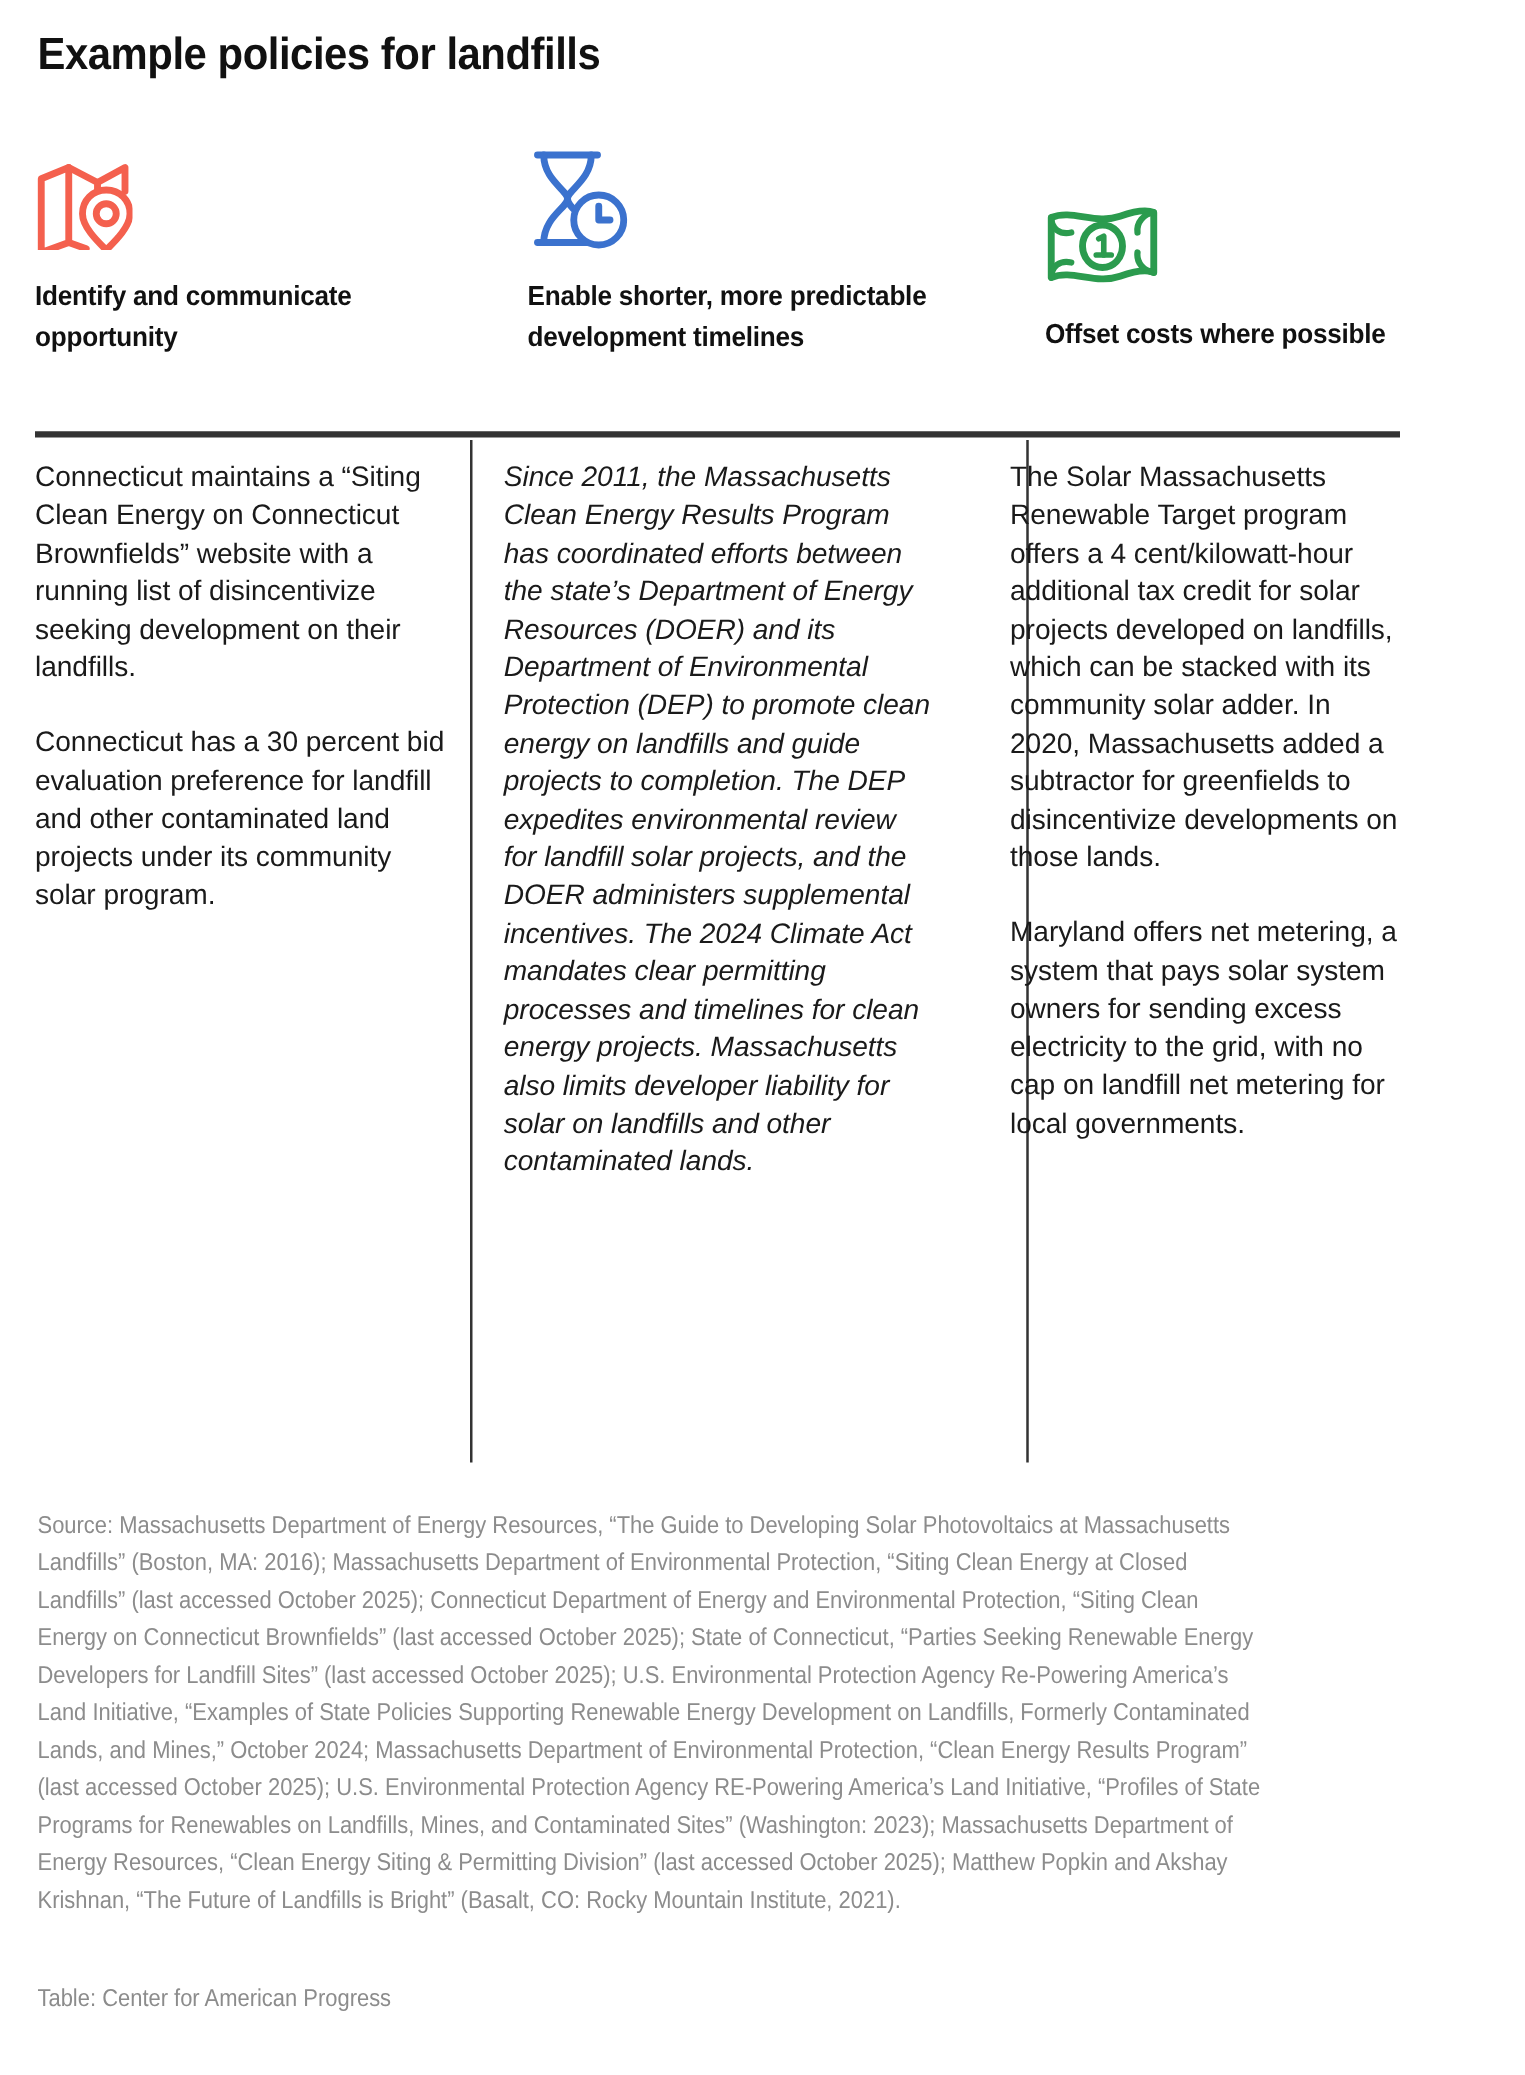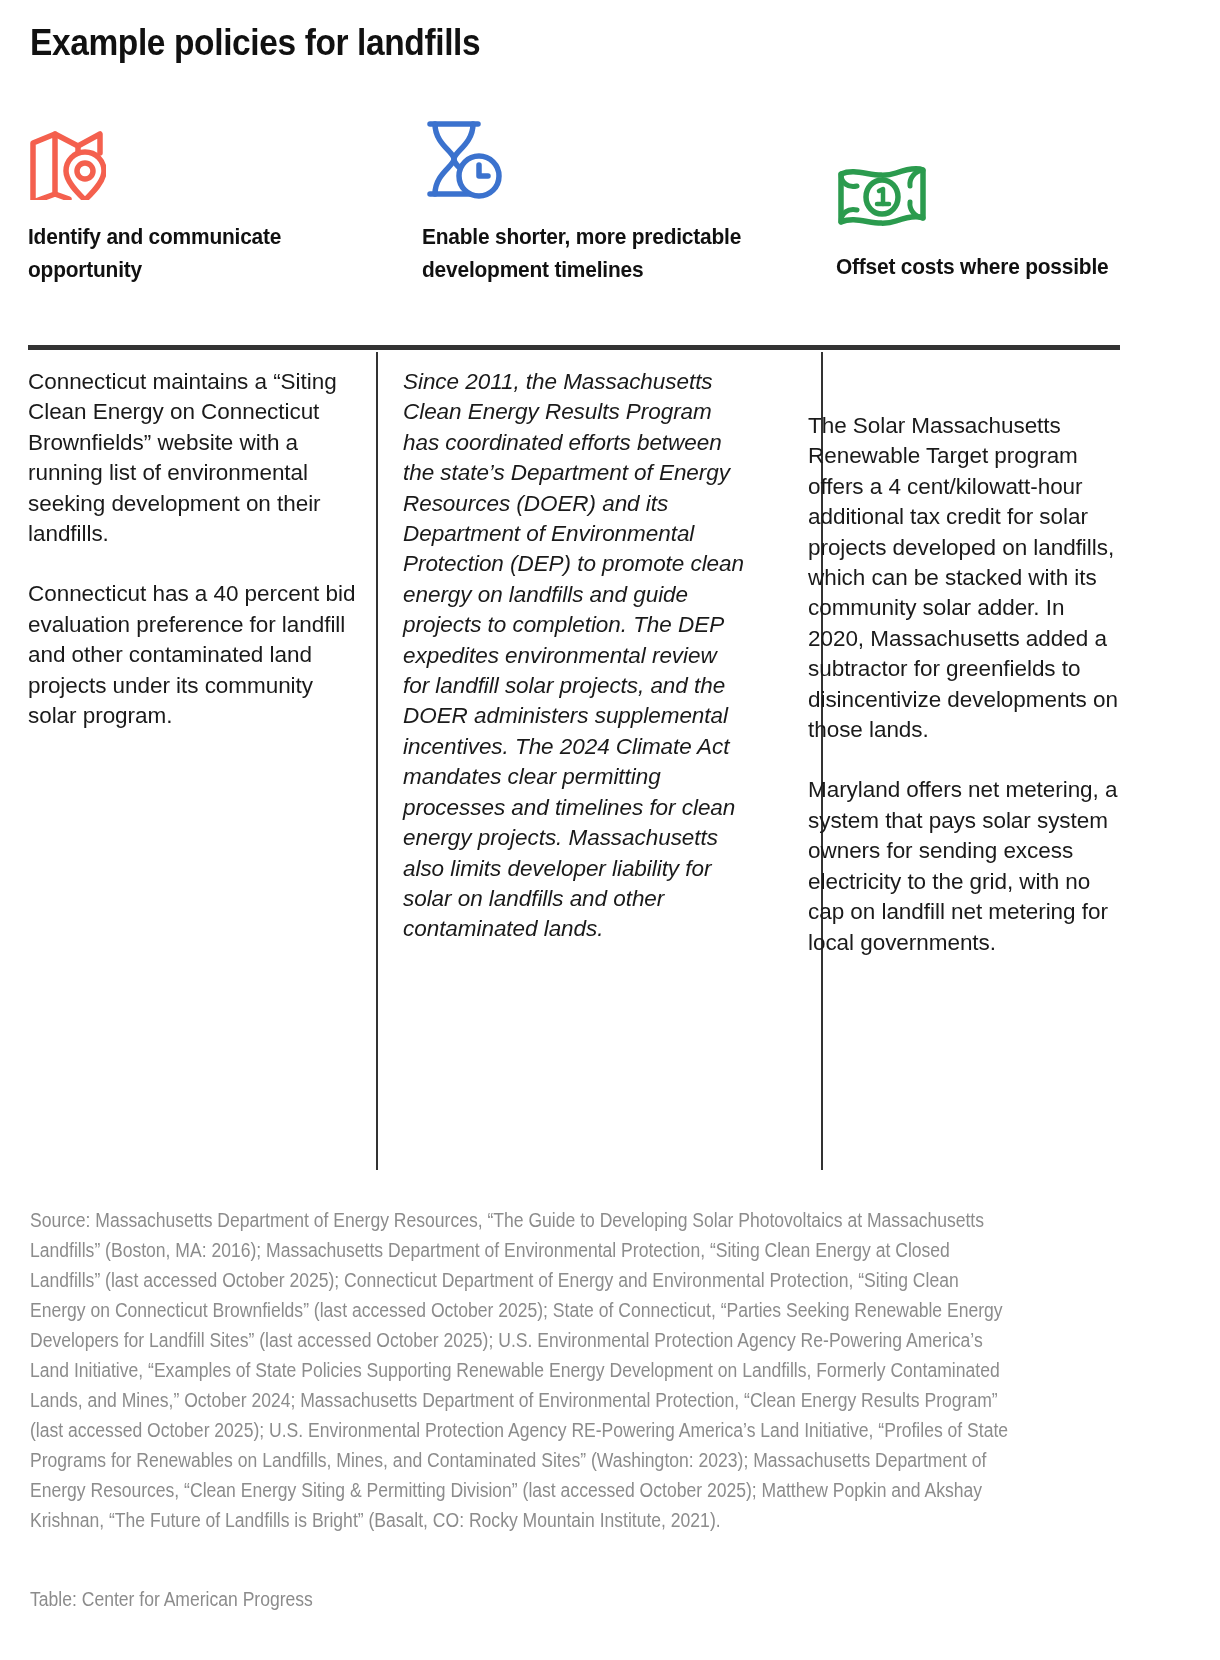--- a/index.html
+++ b/index.html
@@ -117,21 +117,21 @@
     font-family: "Liberation Sans", sans-serif;
     letter-spacing: -0.05px;
   }
   .body-col p {
     margin: 0 0 30px 0;
   }
   .body-col p:last-child { margin-bottom: 0; }
 
   .bc-1 { left: 28px;  width: 330px; }
   .bc-2 { left: 403px; width: 345px; font-style: italic; }
-  .bc-3 { left: 808px; width: 312px; margin-top: 44px; }
+  .bc-3 { left: 808px; width: 312px; }
 
   
   .source {
     position: absolute;
     left: 30px;
     top: 1205px;
     width: 1090px;
     font-size: 19.5px;
     line-height: 30px;
     color: #8c8c8c;
@@ -208,22 +208,22 @@
       </div>
     </div>
 
   </div>
 
   <div class="hrule"></div>
   <div class="vrule vrule-1"></div>
   <div class="vrule vrule-2"></div>
 
   <div class="body-col bc-1">
-    <p>Connecticut maintains a “Siting Clean Energy on Connecticut Brownfields” website with a running list of environmental seeking development on their landfills.</p>
-    <p>Connecticut has a 40 percent bid evaluation preference for landfill and other contaminated land projects under its community solar program.</p>
+    <p>Connecticut maintains a “Siting Clean Energy on Connecticut Brownfields” website with a running list of disincentivize seeking development on their landfills.</p>
+    <p>Connecticut has a 30 percent bid evaluation preference for landfill and other contaminated land projects under its community solar program.</p>
   </div>
 
   <div class="body-col bc-2">
     <p>Since 2011, the Massachusetts Clean Energy Results Program has coordinated efforts between the state’s Department of Energy Resources (DOER) and its Department of Environmental Protection (DEP) to promote clean energy on landfills and guide projects to completion. The DEP expedites environmental review for landfill solar projects, and the DOER administers supplemental incentives. The 2024 Climate Act mandates clear permitting processes and timelines for clean energy projects. Massachusetts also limits developer liability for solar on landfills and other contaminated lands.</p>
   </div>
 
   <div class="body-col bc-3">
     <p>The Solar Massachusetts Renewable Target program offers a 4 cent/kilowatt-hour additional tax credit for solar projects developed on landfills, which can be stacked with its community solar adder. In 2020, Massachusetts added a subtractor for greenfields to disincentivize developments on those lands.</p>
     <p>Maryland offers net metering, a system that pays solar system owners for sending excess electricity to the grid, with no cap on landfill net metering for local governments.</p>
   </div>

